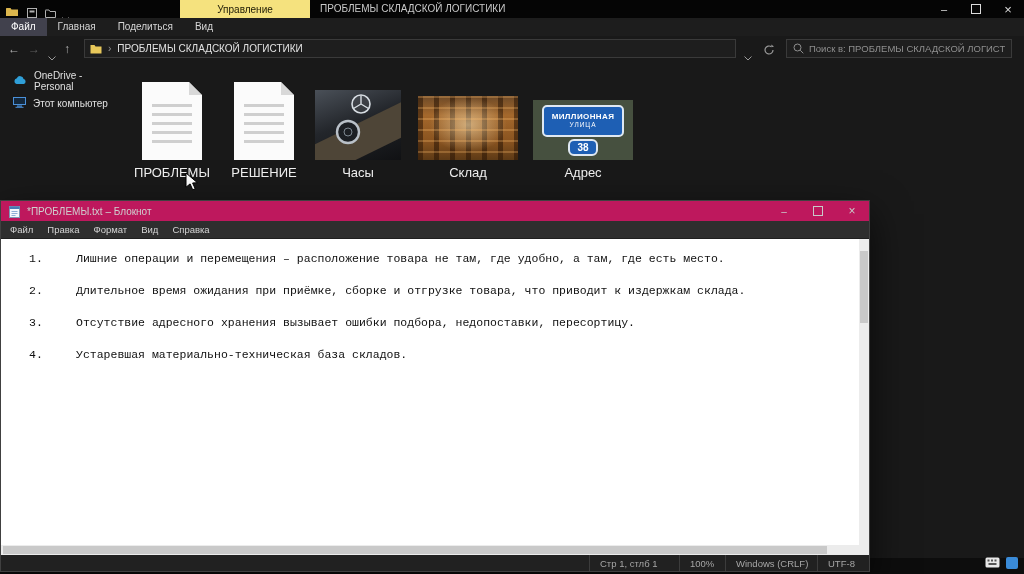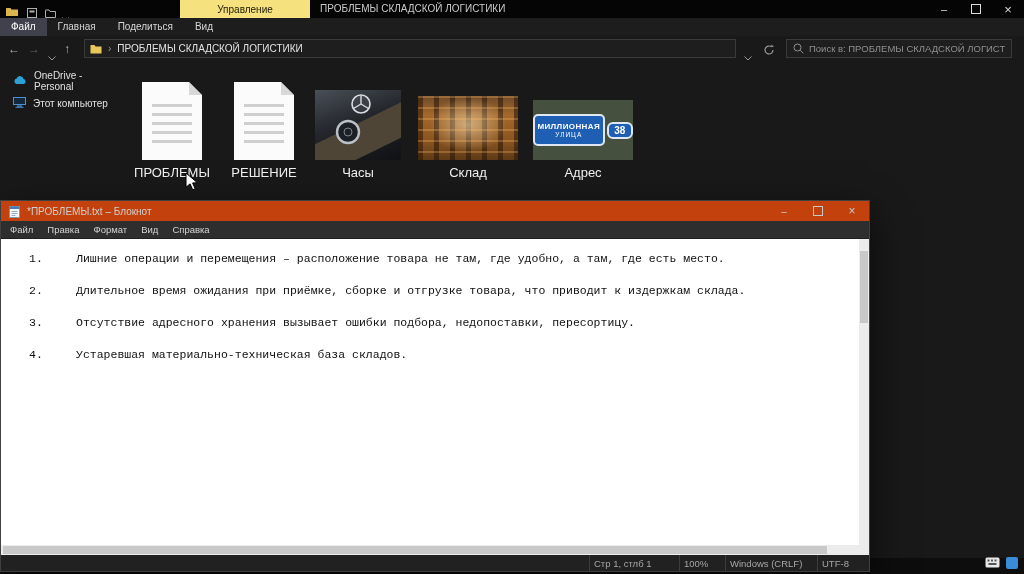--- a/index.html
+++ b/index.html
@@ -72,61 +72,61 @@
   .wrist{position:absolute;width:130px;height:32px;background:#4e4537;transform:rotate(-26deg);left:-24px;top:36px;}
 
   .thumb-sklad{width:100px;height:64px;position:relative;overflow:hidden;
                background:linear-gradient(to bottom,#6e4a28 0,#a4682c 30%,#8a5420 70%,#5d3a16 100%);}
   .thumb-sklad::before{content:"";position:absolute;inset:0;
                background:repeating-linear-gradient(90deg,rgba(40,20,5,.55) 0 5px,rgba(0,0,0,0) 5px 16px);}
   .thumb-sklad::after{content:"";position:absolute;inset:0;
                background:repeating-linear-gradient(to bottom,rgba(255,190,110,.28) 0 2px,transparent 2px 11px);}
   .aisle-glow{position:absolute;inset:0;background:radial-gradient(ellipse at 50% 45%,rgba(255,235,190,.55),rgba(255,235,190,0) 55%);}
 
-  .thumb-adres{width:100px;height:60px;background:#46503f;display:flex;flex-direction:row;
+  .thumb-adres{width:100px;height:60px;background:#46503f;display:flex;flex-direction:column;
                align-items:center;justify-content:center;gap:2px;}
   .sign-main{width:82px;height:32px;background:#1e5fb4;border:2px solid #dfe8f2;border-radius:5px;color:#fff;
              display:flex;flex-direction:column;align-items:center;justify-content:center;line-height:1.15;box-sizing:border-box;}
   .sign-line1{font-size:8px;font-weight:bold;letter-spacing:.4px;}
   .sign-line2{font-size:6.5px;letter-spacing:1px;}
   .sign-number{width:30px;height:17px;background:#1e5fb4;border:2px solid #dfe8f2;border-radius:6px;color:#fff;
                font-size:10px;font-weight:bold;display:flex;align-items:center;justify-content:center;box-sizing:border-box;}
 
   .cursor-arrow{position:absolute;left:185px;top:172px;}
 
   
   .taskbar{position:absolute;left:0;bottom:0;width:1024px;height:16px;background:#0d0d0d;}
   .tray{position:absolute;right:6px;bottom:2px;display:flex;gap:6px;align-items:center;}
   .tray-blue{width:12px;height:12px;background:#3a8bd8;border-radius:2px;}
 
   
   .notepad{position:absolute;left:0;top:200px;width:870px;height:372px;background:#ffffff;
            border:1px solid #404040;box-sizing:border-box;box-shadow:0 14px 36px rgba(0,0,0,.65);}
-  .np-titlebar{height:20px;background:#c2410c;display:flex;align-items:center;}
+  .np-titlebar{height:20px;background:#be185d;display:flex;align-items:center;}
   .np-icon{margin-left:8px;display:flex;}
   .np-title{margin-left:7px;font-size:10px;color:#cfcfcf;}
   .np-controls{margin-left:auto;display:flex;height:20px;}
   .np-btn{width:34px;height:20px;display:flex;align-items:center;justify-content:center;color:#c9c9c9;font-size:10px;}
   .np-max{display:inline-block;width:8px;height:8px;border:1px solid #c9c9c9;}
   .np-close{font-size:12px;}
   .np-menubar{height:17px;background:#2e2e2e;display:flex;align-items:center;padding-left:2px;border-bottom:1px solid #1f1f1f;}
   .np-menu-item{padding:0 7px;font-size:9.5px;color:#d4d4d4;}
   .np-editor{position:absolute;top:38px;left:0;right:10px;bottom:26px;background:#fff;overflow:hidden;
              font-family:"Liberation Mono","DejaVu Sans Mono",monospace;font-size:11.5px;color:#101010;padding-top:4px;}
   .np-line{height:32px;line-height:32px;white-space:nowrap;padding-left:28px;}
   .np-num{display:inline-block;width:47px;}
   .np-vscroll{position:absolute;top:38px;right:0;width:10px;bottom:26px;background:#ececec;}
   .np-vthumb{position:absolute;top:12px;left:1px;width:8px;height:72px;background:#c9c9c9;}
   .np-hscroll{position:absolute;left:0;right:10px;bottom:16px;height:10px;background:#ececec;}
   .np-hthumb{position:absolute;left:2px;top:1px;height:8px;width:96%;background:#c9c9c9;}
   .np-corner{position:absolute;right:0;bottom:16px;width:10px;height:10px;background:#ececec;}
   .np-statusbar{position:absolute;left:0;right:0;bottom:0;height:16px;background:#212121;display:flex;
                 align-items:center;font-size:9.5px;color:#a6a6a6;}
   .np-status-spacer{flex:1;height:100%;}
-  .np-status-cell{border-left:1px solid #3c3c3c;padding:0 4px;height:100%;display:flex;align-items:center;
+  .np-status-cell{border-left:1px solid #3c3c3c;padding:0 10px;height:100%;display:flex;align-items:center;
                   white-space:nowrap;box-sizing:border-box;}
   .cell-cursor{width:90px;}
   .cell-zoom{width:46px;}
   .cell-eol{width:92px;}
   .cell-enc{width:52px;}
 </style>
 </head>
 <body>
 
 <div class="screen">

